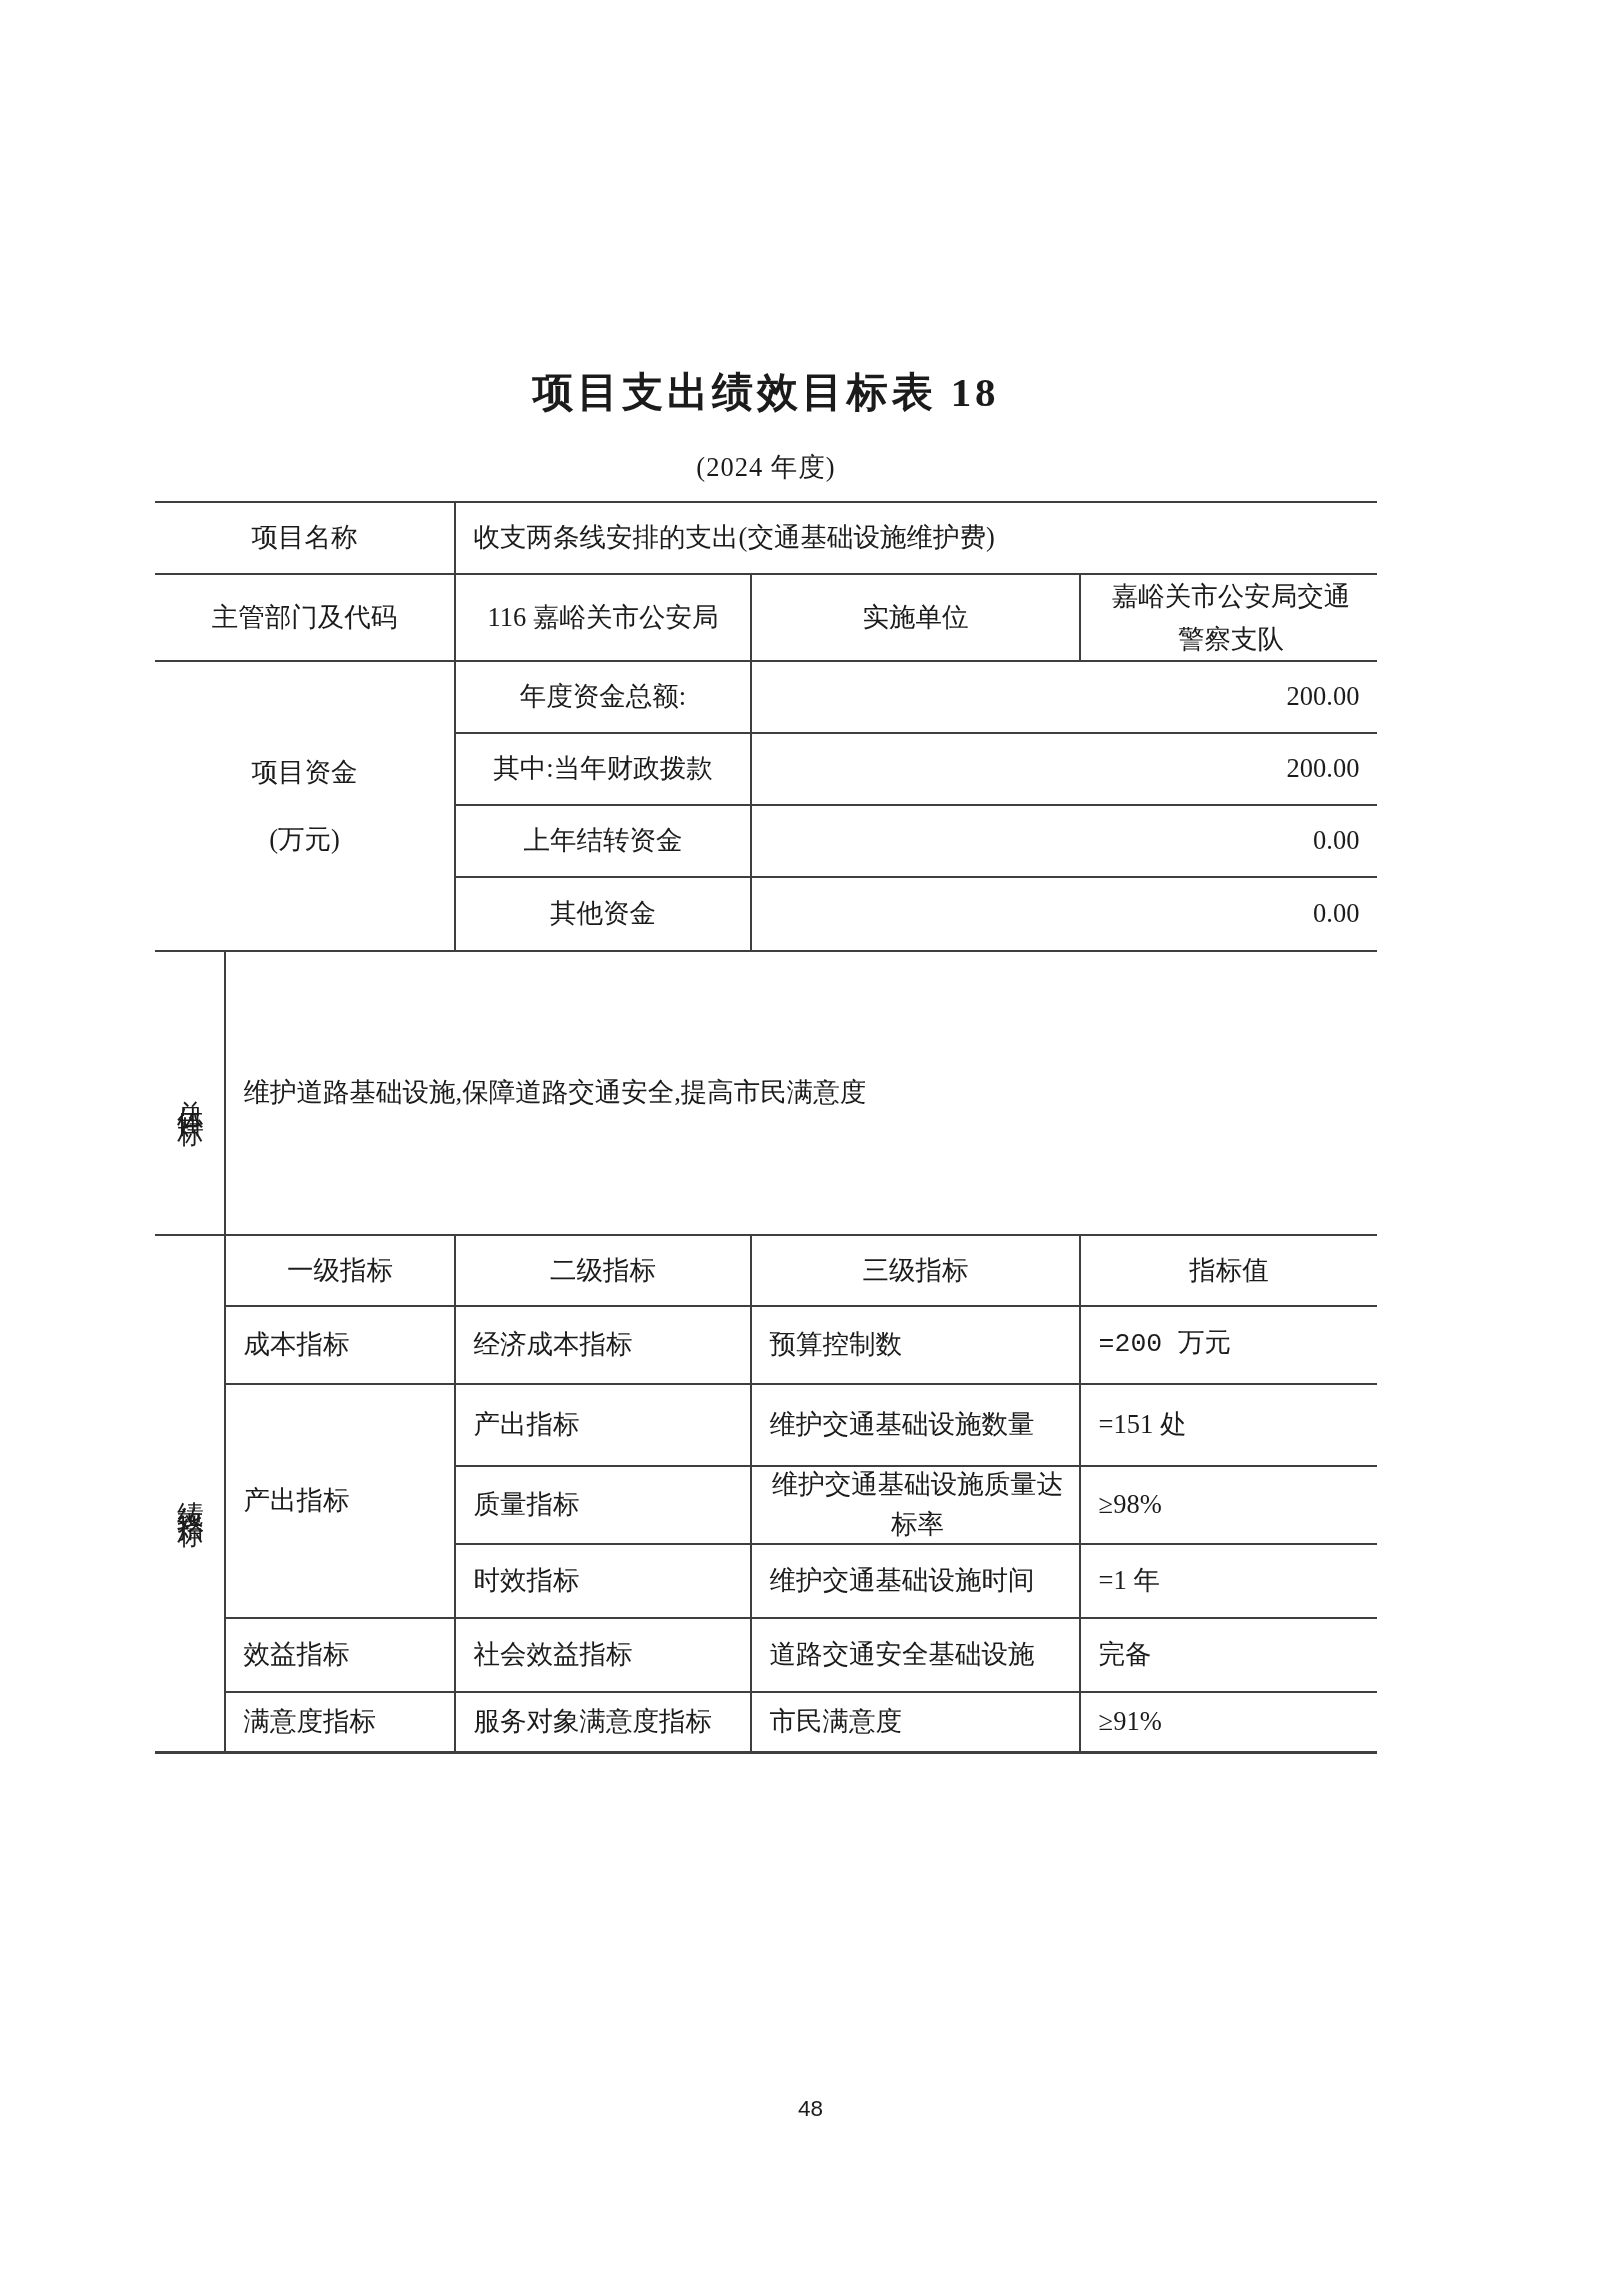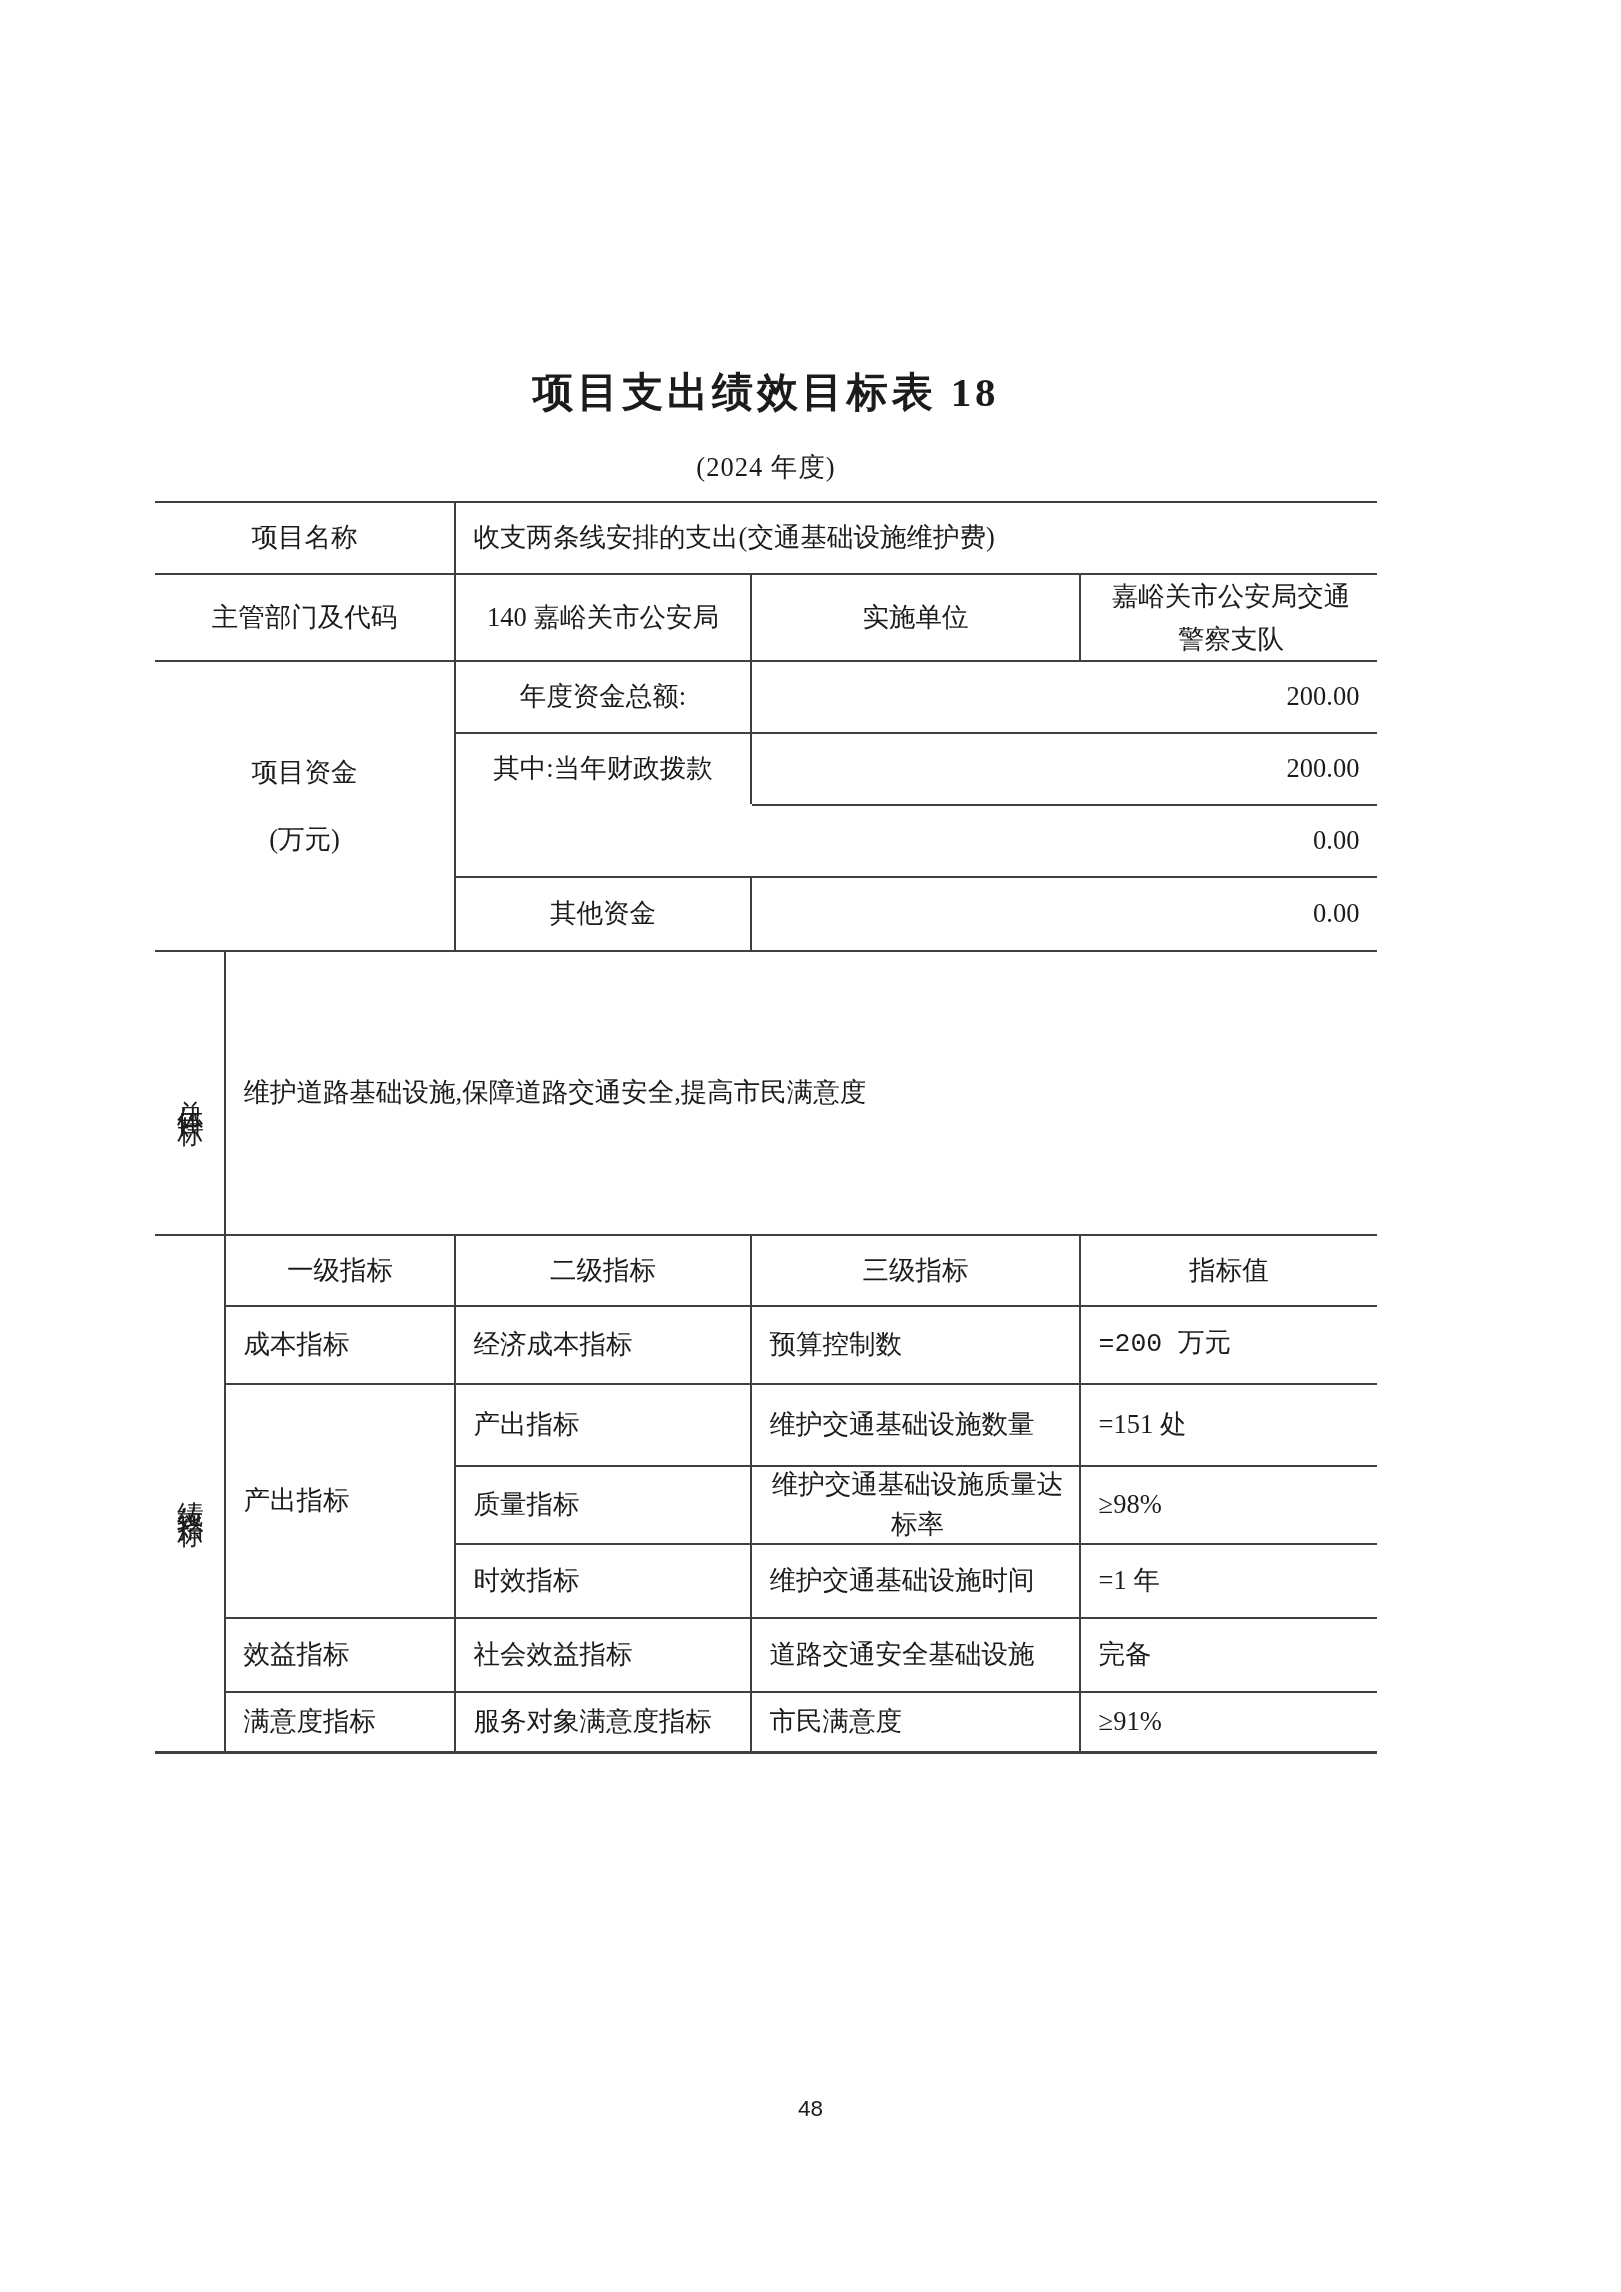--- a/index.html
+++ b/index.html
@@ -55,35 +55,36 @@
 
 <div class="doc-title">项目支出绩效目标表 18</div>
 <div class="doc-subtitle">(2024 年度)</div>
 
 <div class="tbl">
 
   <div class="c ct3 cr center" style="grid-column:1/3; grid-row:1;">项目名称</div>
   <div class="c ct3 left" style="grid-column:3/6; grid-row:1;">收支两条线安排的支出(交通基础设施维护费)</div>
 
   <div class="c ct2 cr center" style="grid-column:1/3; grid-row:2;">主管部门及代码</div>
-  <div class="c ct2 cr center" style="grid-column:3; grid-row:2;">140 嘉峪关市公安局</div>
+  <div class="c ct2 cr center" style="grid-column:3; grid-row:2;">116 嘉峪关市公安局</div>
   <div class="c ct2 cr center" style="grid-column:4; grid-row:2;">实施单位</div>
   <div class="c ct2 left wrap16" style="grid-column:5; grid-row:2;">嘉峪关市公安局交通警察支队</div>
 
   <div class="c ct2 cr center twoline" style="grid-column:1/3; grid-row:3/7;gap:6px;">
     <span>项目资金</span>
     <span>(万元)</span>
   </div>
 
   <div class="c ct2 cr center" style="grid-column:3; grid-row:3;">年度资金总额:</div>
   <div class="c ct2 right" style="grid-column:4/6; grid-row:3;">200.00</div>
 
   <div class="c ct2 cr center" style="grid-column:3; grid-row:4;">其中:当年财政拨款</div>
   <div class="c ct2 right" style="grid-column:4/6; grid-row:4;">200.00</div>
 
+  <div class="c ct2 cr center" style="grid-column:3; grid-row:5;">上年结转资金</div>
   <div class="c ct2 right" style="grid-column:4/6; grid-row:5;">0.00</div>
 
   <div class="c ct2 cr center" style="grid-column:3; grid-row:6;">其他资金</div>
   <div class="c ct2 right" style="grid-column:4/6; grid-row:6;">0.00</div>
 
   <div class="c ct3 cr vert" style="grid-column:1; grid-row:7;">
     <span>总体目标</span>
   </div>
   <div class="c ct3 left" style="grid-column:2/6; grid-row:7;">维护道路基础设施,保障道路交通安全,提高市民满意度</div>
 

